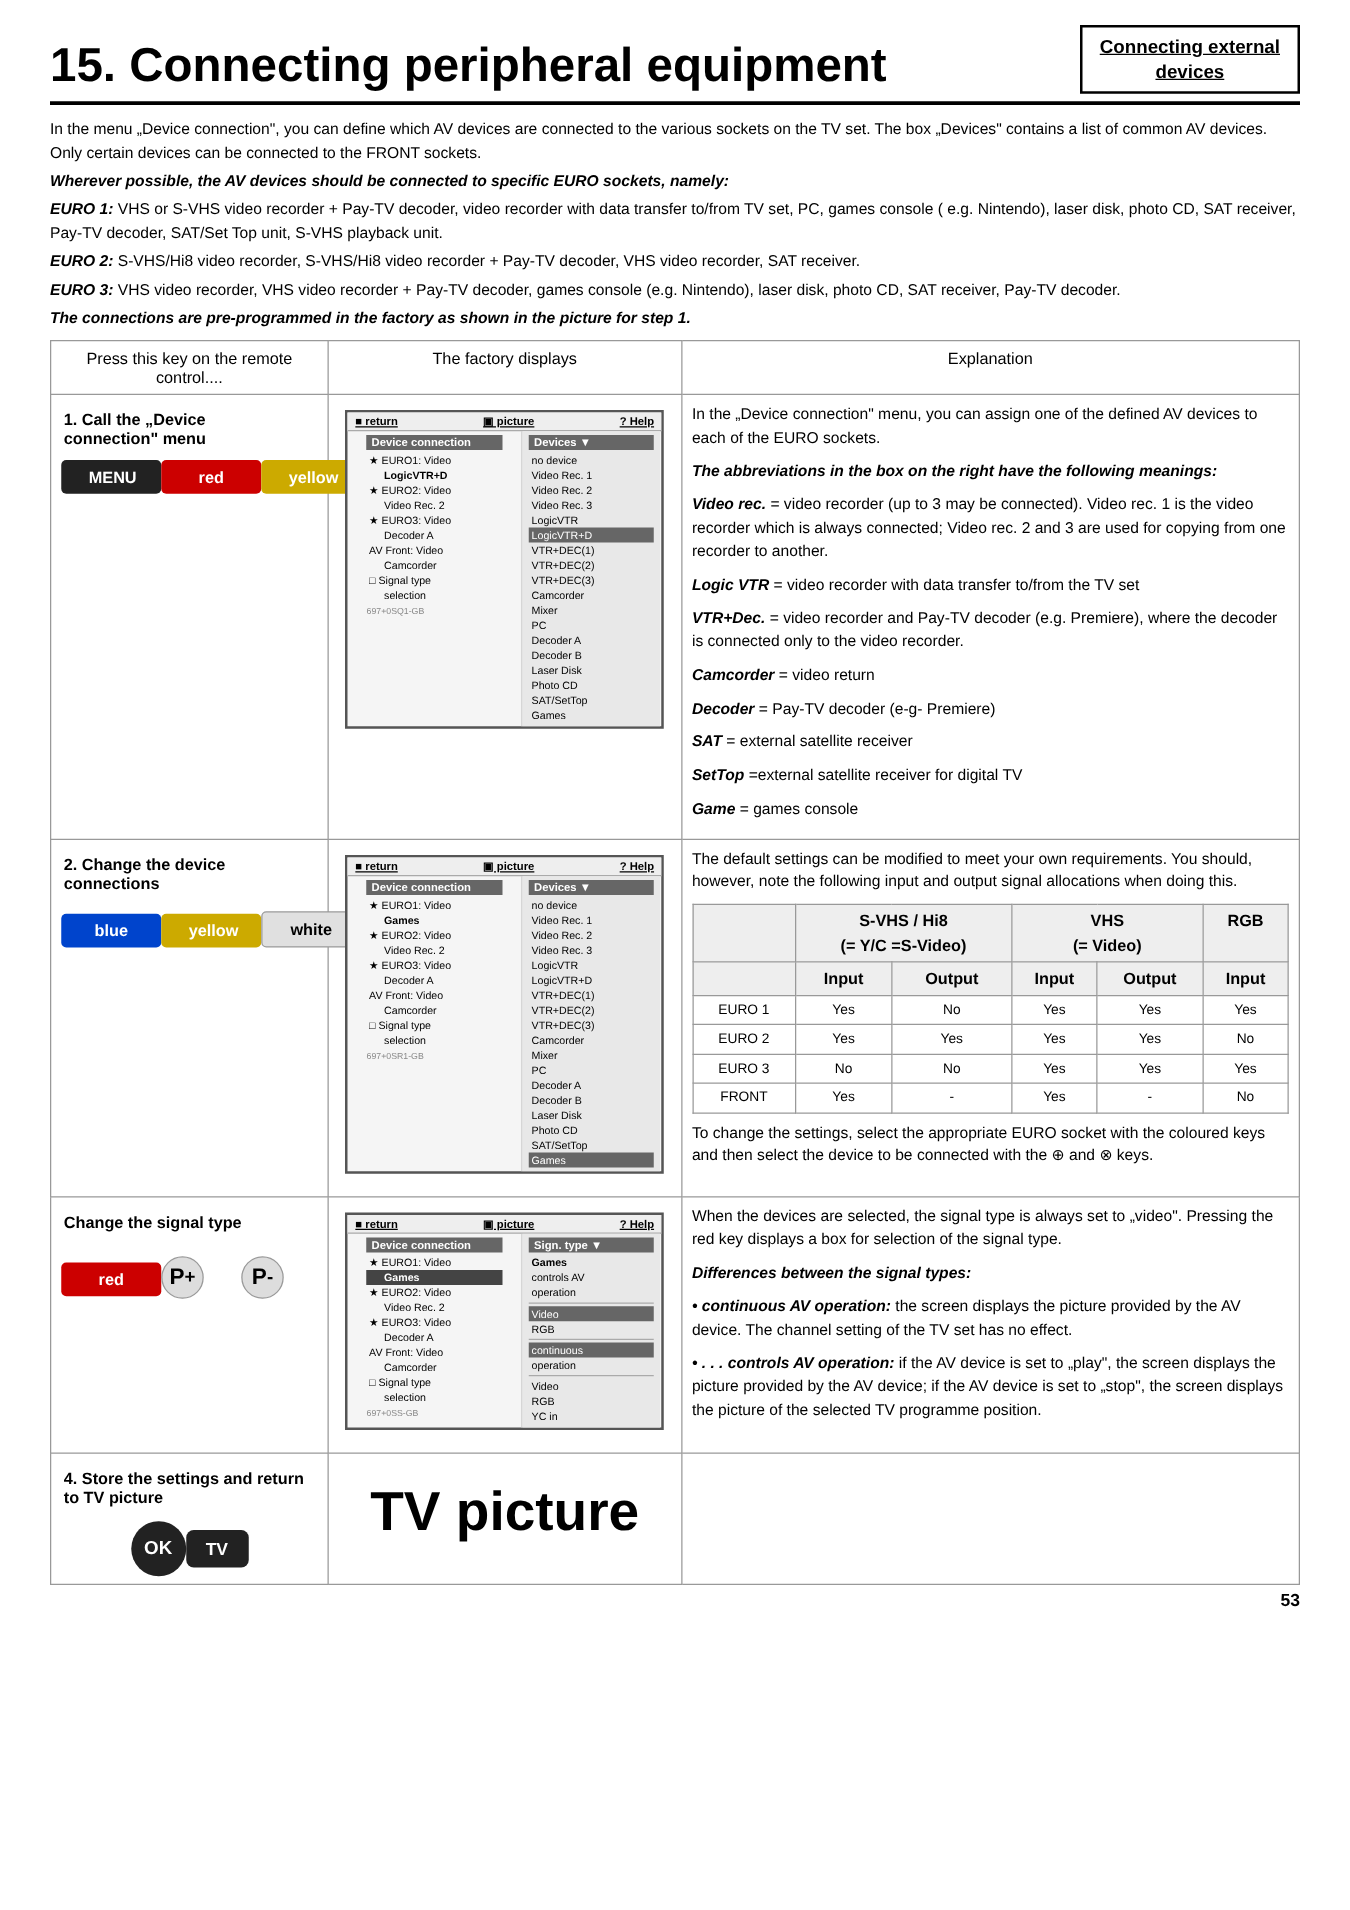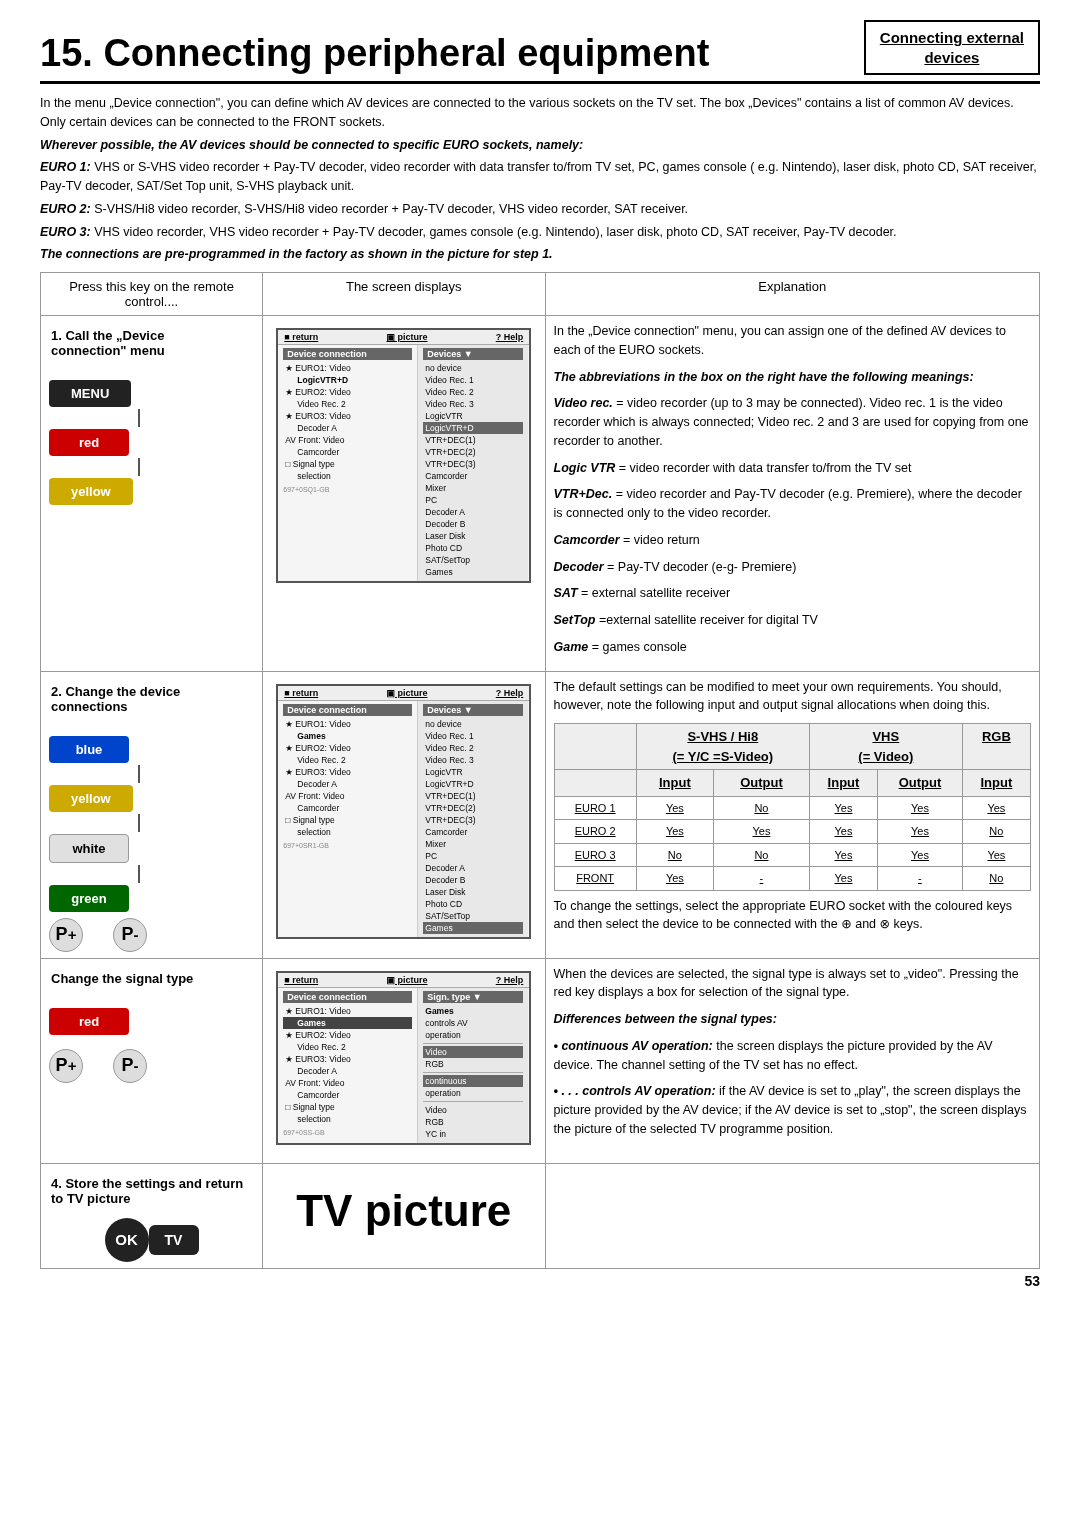--- a/index.html
+++ b/index.html
@@ -64,24 +64,23 @@
       background: #fff;
       font-weight: normal;
       text-align: center;
       font-size: 13px;
     }
     .col-left { width: 220px; }
     .col-mid { width: 280px; }
     .col-right { width: 490px; }
     .remote-diagram {
       display: flex;
-      flex-direction: column;
-      align-items: flex-start;
+      align-items: flex-end;
       width: 180px;
-      margin-top: 16px;
+      margin-top: 4px;
     }
 
     
     .btn-menu {
       background: #222;
       color: #fff;
       border: none;
       padding: 5px 14px;
       font-size: 13px;
       font-weight: bold;
@@ -168,21 +167,21 @@
       width: 255px;
       min-height: 120px;
       position: relative;
       margin-bottom: 6px;
     }
     .tv-body {
       display: flex;
       gap: 0;
     }
     .tv-left-panel {
-      padding: 3px 5px;
+      padding: 3px 15px;
       width: 140px;
       border-right: 1px solid #ccc;
     }
     .tv-right-panel {
       padding: 3px 5px;
       width: 110px;
       background: #e8e8e8;
     }
     .tv-header-row {
       display: flex;
@@ -208,21 +207,20 @@
     .compat-table {
       border-collapse: collapse;
       font-size: 11px;
       margin: 6px 0;
       width: 100%;
     }
     .compat-table th, .compat-table td {
       border: 1px solid #999;
       padding: 3px 6px;
       text-align: center;
-      text-decoration: underline;
     }
     .compat-table th { background: #eee; font-weight: bold; }
 
     
     .tv-picture-title {
       text-align: center;
       font-size: 44px;
       font-weight: bold;
       margin-top: 16px;
       margin-bottom: 4px;
@@ -288,21 +286,21 @@
       <span class="bold-italic">EURO 3:</span>
       <span>VHS video recorder, VHS video recorder + Pay-TV decoder, games console (e.g. Nintendo), laser disk, photo CD, SAT receiver, Pay-TV decoder.</span>
     </p>
     <p class="bold-italic">The connections are pre-programmed in the factory as shown in the picture for step 1.</p>
   </div>
 
   <table class="main-table">
     <thead>
       <tr>
         <th class="col-left">Press this key on the remote control....</th>
-        <th class="col-mid">The screen displays</th>
+        <th class="col-mid">The factory displays</th>
         <th class="col-right">Explanation</th>
       </tr>
     </thead>
     <tbody>
 
       <tr>
         <td class="col-left">
           <div class="step-num-label">1. Call the „Device<br>connection" menu</div>
           <div class="remote-diagram">
             <button class="btn-colored btn-menu">MENU</button>

